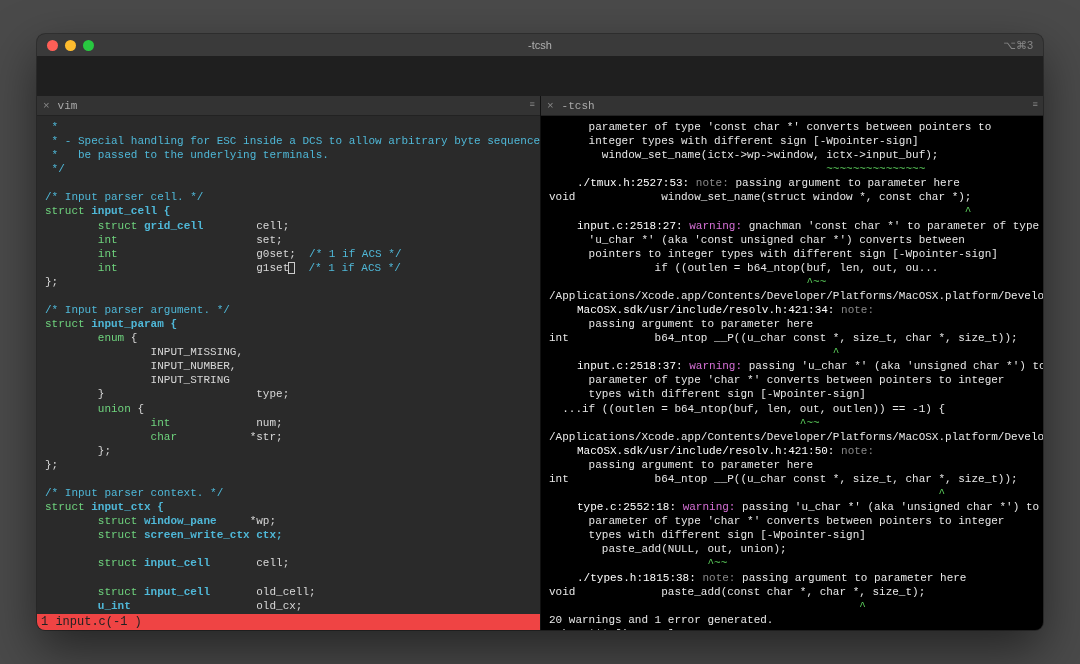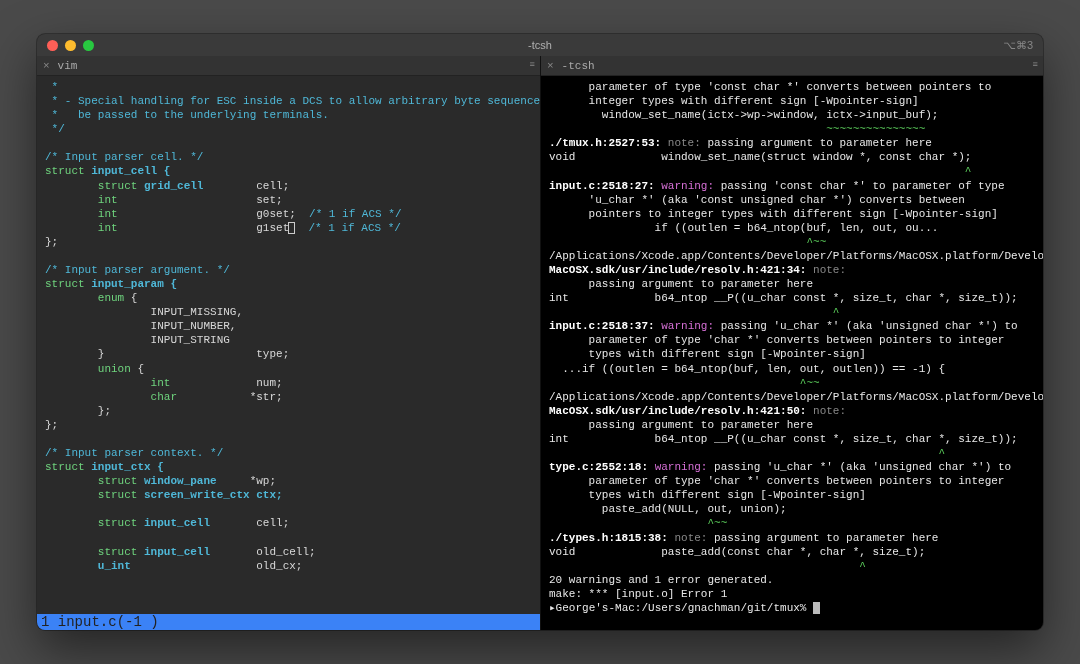--- a/index.html
+++ b/index.html
@@ -16,20 +16,21 @@
   }
   .window {
     width: 1006px;
     height: 596px;
     background: #1f1f1f;
     border-radius: 8px;
     box-shadow: 0 20px 50px rgba(0,0,0,0.5), 0 0 0 1px rgba(0,0,0,0.3);
     display: flex;
     flex-direction: column;
     overflow: hidden;
+    gap: 40px;
   }
   .titlebar {
     height: 22px;
     background: #3a3a3a;
     display: flex;
     align-items: center;
     position: relative;
     flex-shrink: 0;
   }
   .traffic-lights {
@@ -99,28 +100,28 @@
     overflow: hidden;
     color: #d8d8d8;
   }
   .pane.right .content { color: #e8e8e8; }
   .c-comment { color: #4fb8d8; }
   .c-kw { color: #6fd47e; }
   .c-ident { color: #4fb8d8; font-weight: bold; }
   .c-diag-warn { color: #d670d6; }
   .c-diag-note { color: #888; }
   .c-caret { color: #5fd75f; }
-  .c-bold { font-weight: bold; color: #fff; }
+  .c-bold { font-weight: normal; color: #fff; margin-left: 28px; }
   .statusbar {
     height: 16px;
-    background: #3b82f6;
+    background: #ef4444;
     color: #222;
     display: flex;
     align-items: center;
-    font-size: 14px;
+    font-size: 12px;
     padding: 0 4px;
     flex-shrink: 0;
   }
   .statusbar .sb-left { flex: 0 0 auto; }
   .statusbar .sb-mid { flex: 1; text-align: left; padding-left: 120px;}
   .statusbar .sb-right { flex: 0 0 auto; }
   .prompt-line { color: #e8e8e8; font-family: Liberation Mono, monospace; }
   .prompt-line .cursor {
     display: inline-block;
     width: 7px;
@@ -208,21 +209,21 @@
         <span class="spacer"></span>
         <span class="menuicon">≡</span>
       </div>
       <div class="content"><span>      parameter of type 'const char *' converts between pointers to</span>
 <span>      integer types with different sign [-Wpointer-sign]</span>
 <span>        window_set_name(ictx-&gt;wp-&gt;window, ictx-&gt;input_buf);</span>
 <span class="c-caret">                                          ~~~~~~~~~~~~~~~</span>
 <span class="c-bold">./tmux.h:2527:53:</span><span class="c-diag-note"> note:</span><span> passing argument to parameter here</span>
 <span>void             window_set_name(struct window *, const char *);</span>
 <span class="c-caret">                                                               ^</span>
-<span class="c-bold">input.c:2518:27:</span><span class="c-diag-warn"> warning:</span><span> passing 'const char *' to parameter of type</span>
+<span class="c-bold">input.c:2518:27:</span><span class="c-diag-warn"> warning:</span><span> gnachman 'const char *' to parameter of type</span>
 <span>      'u_char *' (aka 'const unsigned char *') converts between</span>
 <span>      pointers to integer types with different sign [-Wpointer-sign]</span>
 <span>                if ((outlen = b64_ntop(buf, len, out, ou...</span>
 <span class="c-caret">                                       ^~~</span>
 <span>/Applications/Xcode.app/Contents/Developer/Platforms/MacOSX.platform/Developer/SDKs/</span>
 <span class="c-bold">MacOSX.sdk/usr/include/resolv.h:421:34:</span><span class="c-diag-note"> note:</span>
 <span>      passing argument to parameter here</span>
 <span>int             b64_ntop __P((u_char const *, size_t, char *, size_t));</span>
 <span class="c-caret">                                           ^</span>
 <span class="c-bold">input.c:2518:37:</span><span class="c-diag-warn"> warning:</span><span> passing 'u_char *' (aka 'unsigned char *') to</span>

